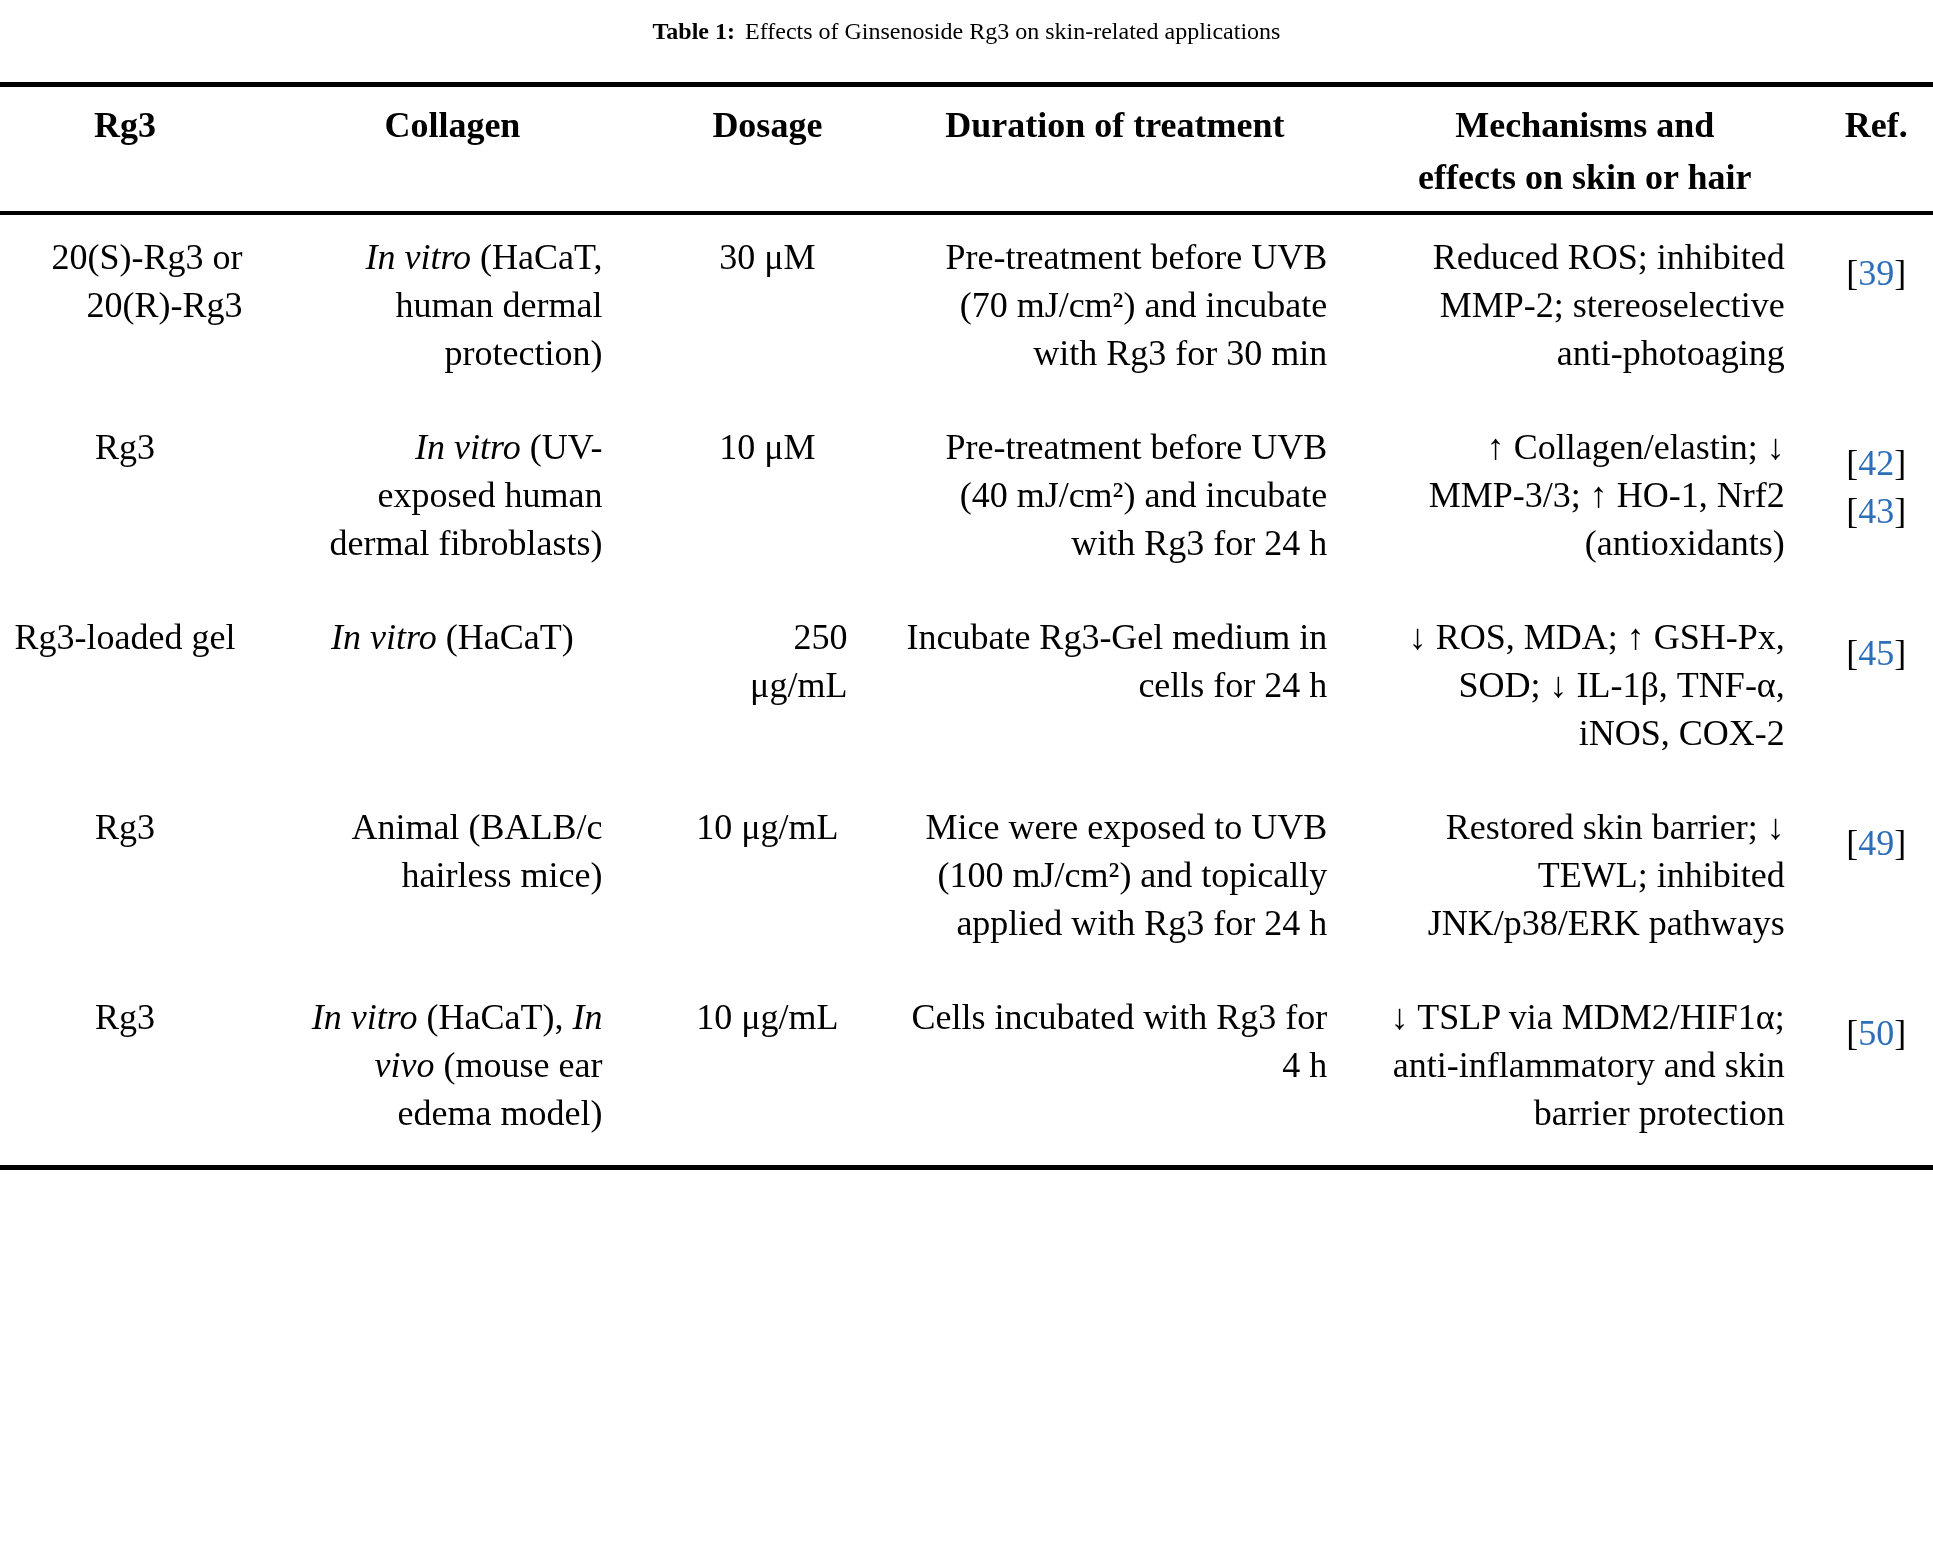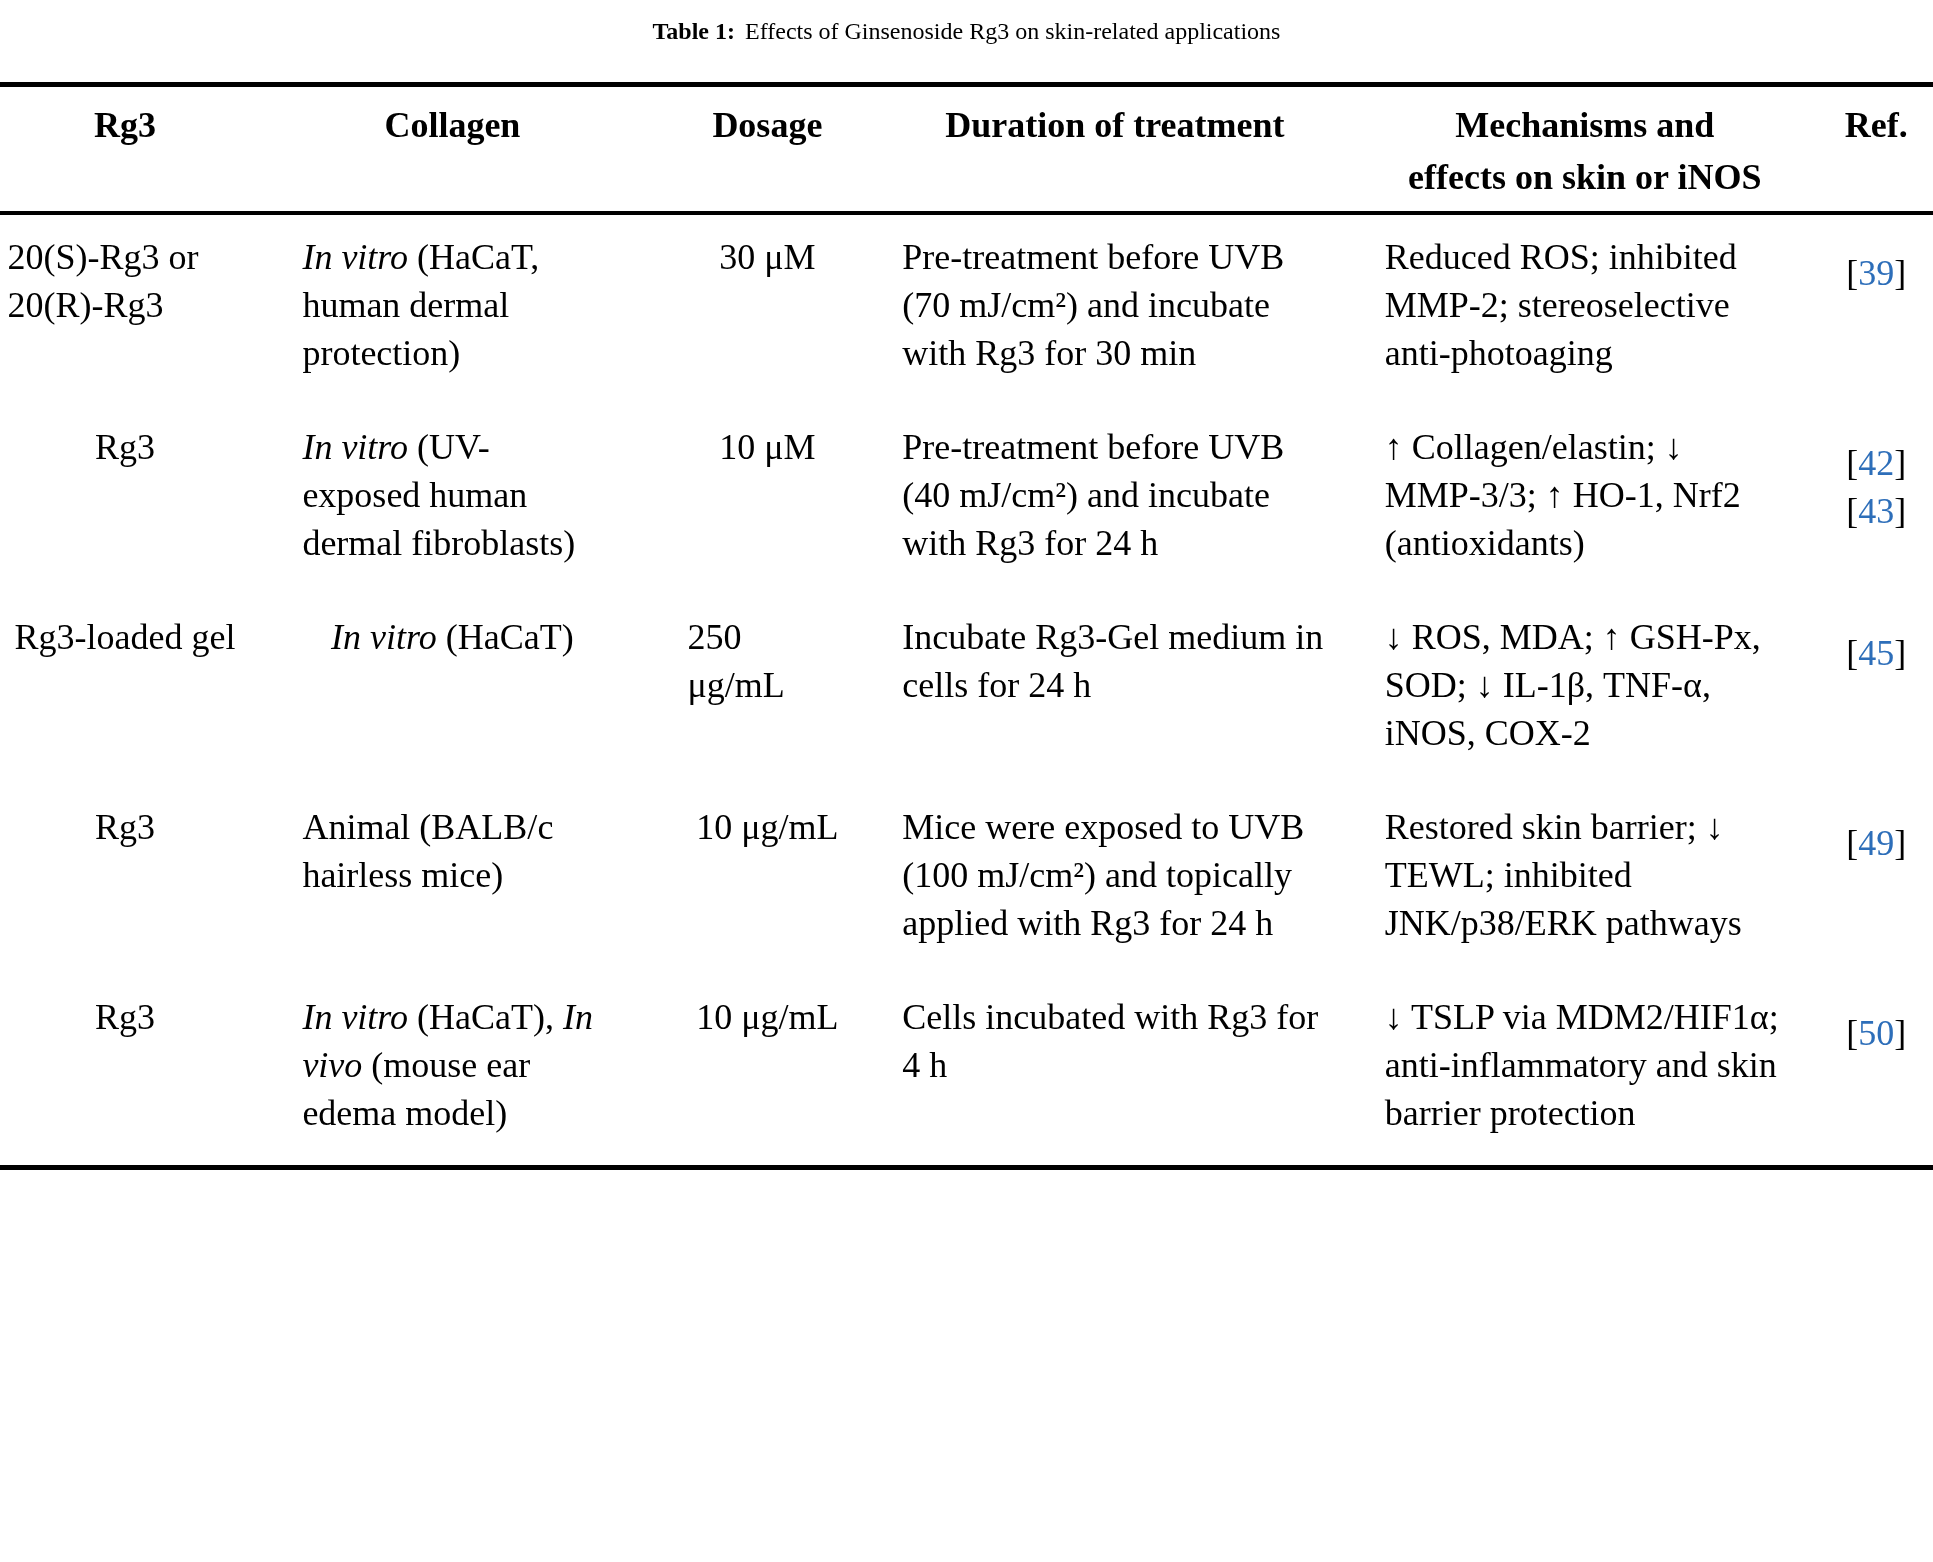--- a/index.html
+++ b/index.html
@@ -41,21 +41,21 @@
     font-size: 36px;
     line-height: 52px;
   }
   td {
     vertical-align: top;
     text-align: center;
     padding: 18px 0 28px 0;
     line-height: 48px;
   }
   
-  .cw  { display: inline-block; text-align: left; }
+  .cw  { display: inline-block; text-align: right; }
   .w1  { max-width: 235px; }
   .w2  { max-width: 300px; }
   .w3  { max-width: 160px; }
   .w4  { max-width: 425px; }
   .w5  { max-width: 400px; }
   .w6  { max-width: 110px; margin-top: 16px; }
   .hcw { display: inline-block; text-align: center; }
   .h5  { max-width: 360px; }
 
   .ref { display: block; line-height: 48px; cursor: pointer; white-space: nowrap; }
@@ -77,21 +77,21 @@
     <col style="width:24.31%">
     <col style="width:24.31%">
     <col style="width:5.86%">
   </colgroup>
   <thead>
     <tr>
       <th><span class="hcw">Rg3</span></th>
       <th><span class="hcw">Collagen</span></th>
       <th><span class="hcw">Dosage</span></th>
       <th><span class="hcw">Duration of treatment</span></th>
-      <th><span class="hcw h5">Mechanisms and effects on skin or iNOS</span></th>
+      <th><span class="hcw h5">Mechanisms and effects on skin or hair</span></th>
       <th><span class="hcw">Ref.</span></th>
     </tr>
   </thead>
   <tbody>
       <tr>
         <td><span class="cw w1">20(S)-Rg3 or 20(R)-Rg3</span></td>
         <td><span class="cw w2"><i>In vitro</i><span> (HaCaT, human dermal protection)</span></span></td>
         <td><span class="cw w3">30 μM</span></td>
         <td><span class="cw w4">Pre-treatment before UVB (70 mJ/cm²) and incubate with Rg3 for 30 min</span></td>
         <td><span class="cw w5">Reduced ROS; inhibited MMP-2; stereoselective anti-photoaging</span></td>

